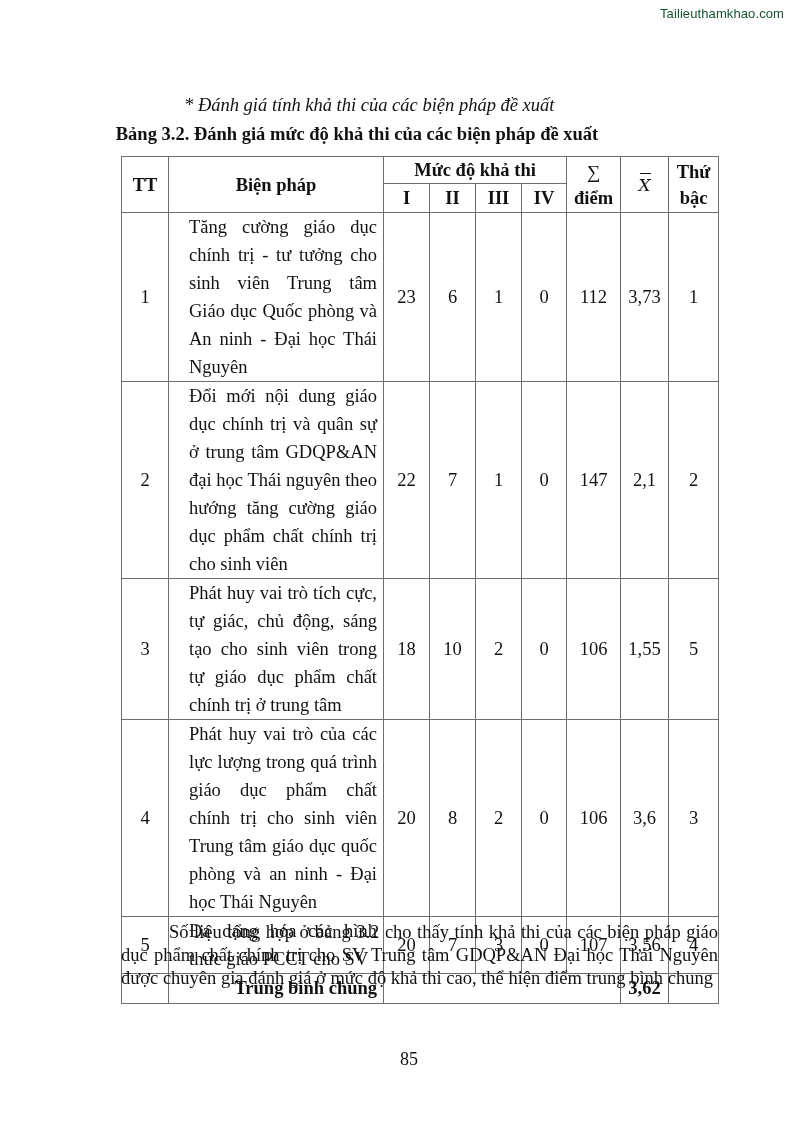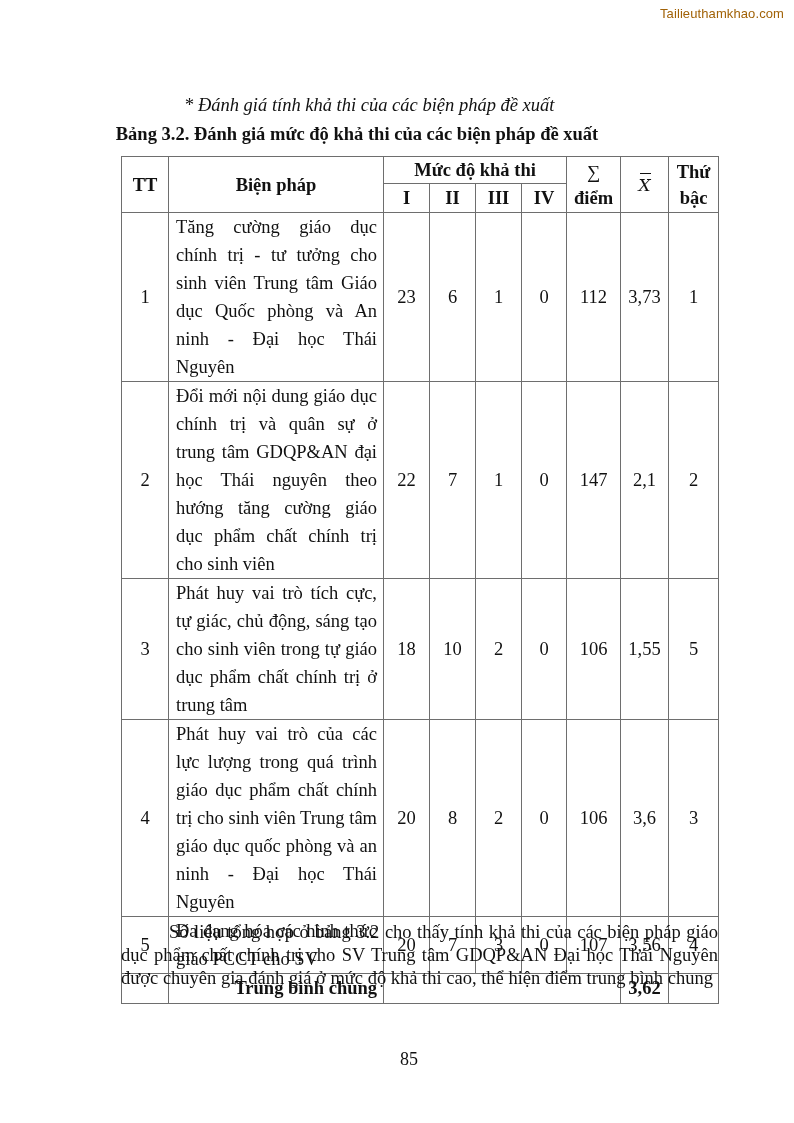--- a/index.html
+++ b/index.html
@@ -14,21 +14,21 @@
     overflow: hidden;
     font-family: "Liberation Serif", "DejaVu Serif", serif;
     color: #111;
   }
   .watermark {
     position: absolute;
     top: 6px;
     right: 10px;
     font-family: "Liberation Sans", "DejaVu Sans", sans-serif;
     font-size: 13px;
-    color: #a16207;
+    color: #14532d;
     letter-spacing: 0.1px;
   }
   .section-heading {
     position: absolute;
     left: 168px;
     top: 95px;
     font-size: 18.5px;
     font-style: italic;
     margin-left: 16px;
   }
@@ -58,21 +58,21 @@
     text-align: center;
     vertical-align: middle;
   }
   table.feas th {
     font-weight: bold;
     line-height: 26px;
   }
   table.feas td.desc {
     text-align: justify;
     text-align-last: left;
-    padding: 0 6px 0 7px;
+    padding: 0 6px 0 20px;
     line-height: 28px;
     vertical-align: middle;
     margin-left: 44px;
   }
   .xbar {
     font-style: italic;
     font-weight: normal;
     display: inline-block;
     position: relative;
     font-family: "DejaVu Serif", serif;

